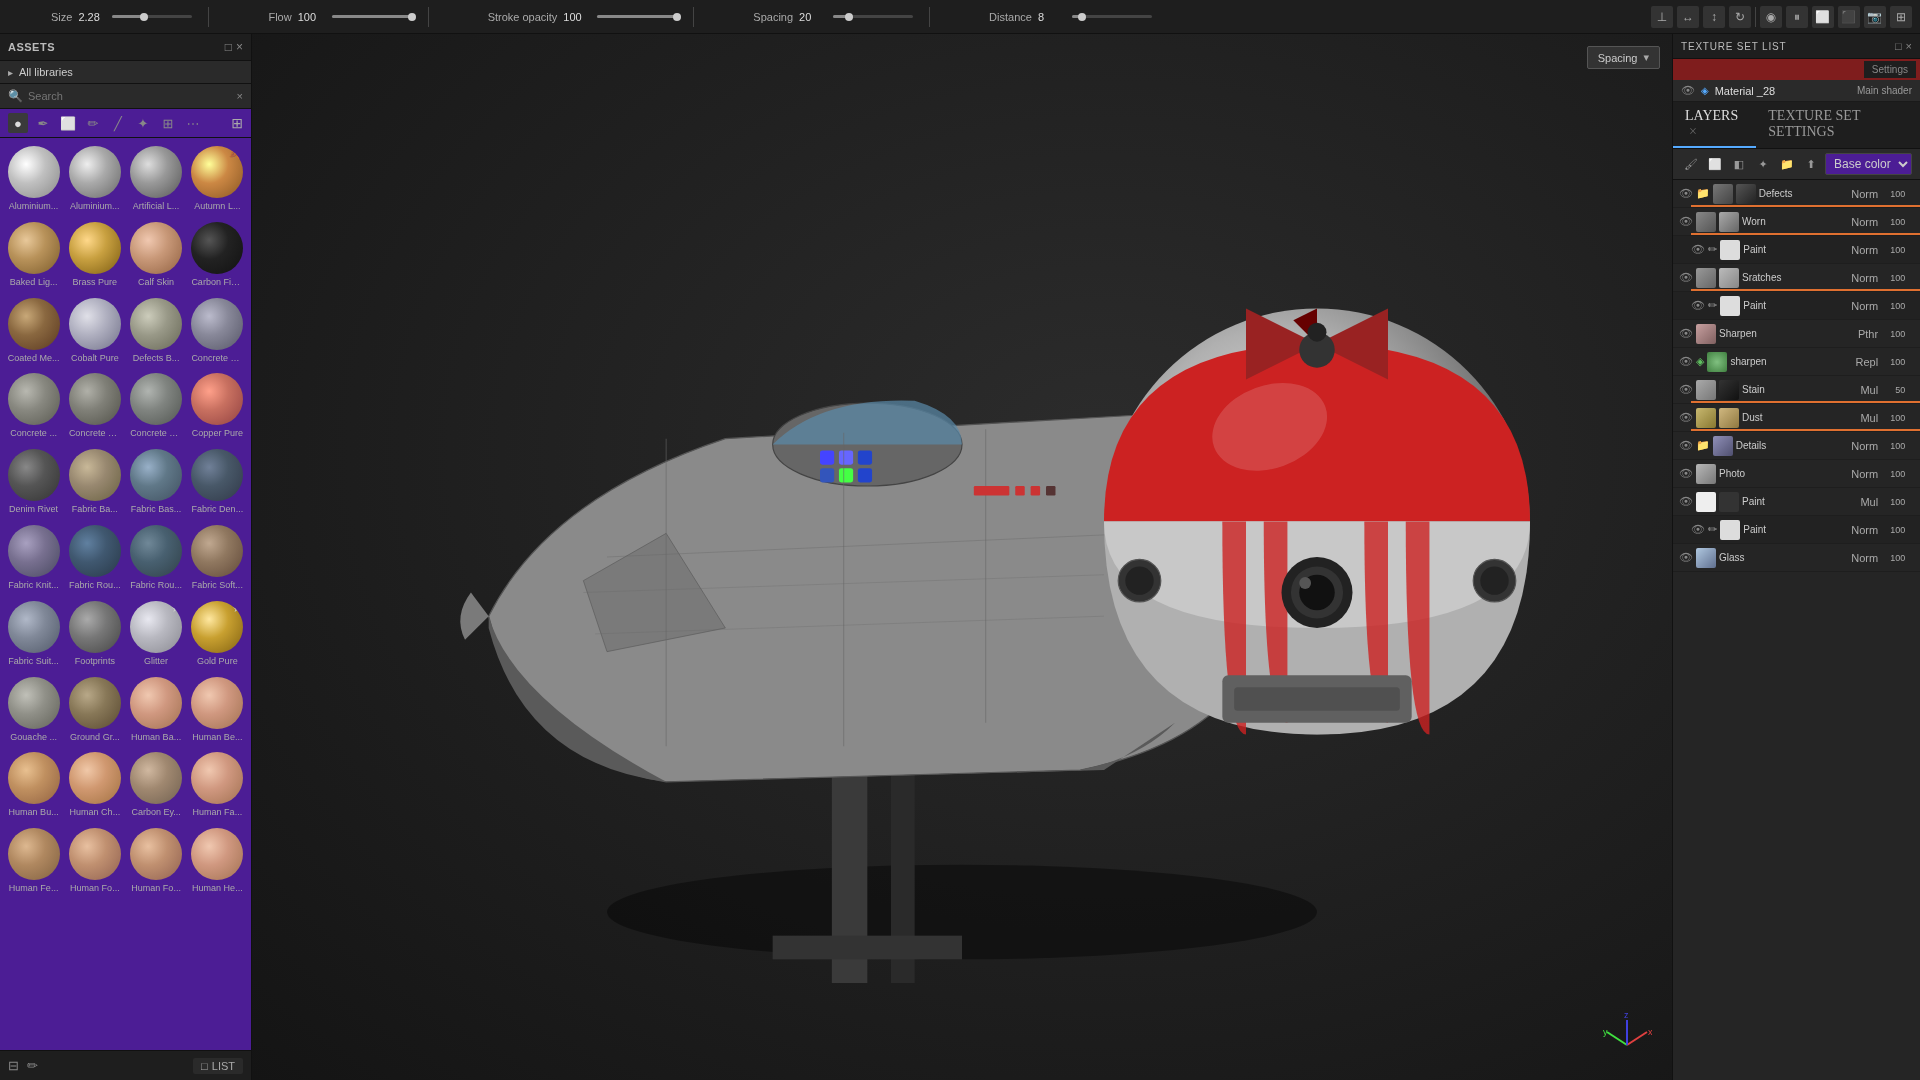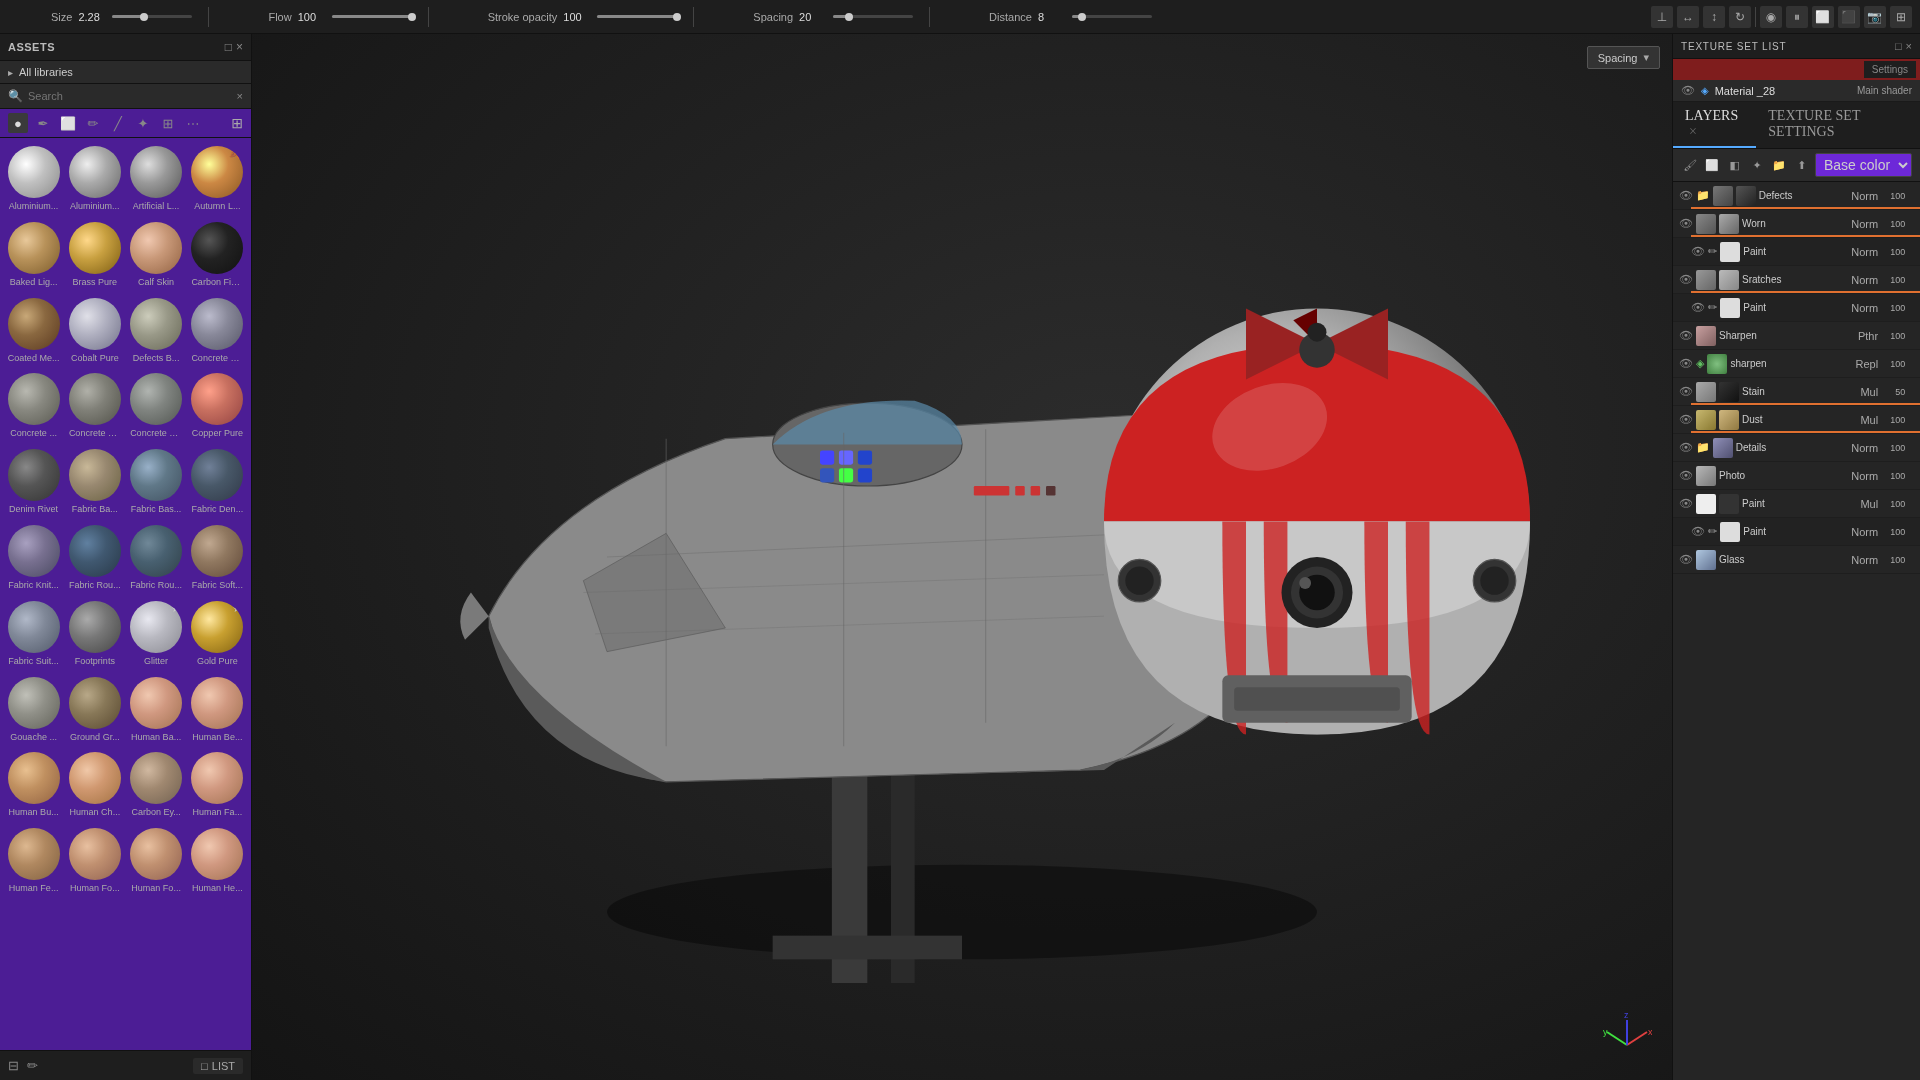--- a/index.html
+++ b/index.html
@@ -352,24 +352,24 @@
       align-items: center;
       justify-content: center;
       width: 22px;
       height: 22px;
       color: #999;
       cursor: pointer;
       border-radius: 2px;
       font-size: 11px;
     }
     .blend-mode-select {
-      background: #6d28d9;
+      background: #4c1d95;
       border: 1px solid #444;
       color: #ccc;
-      font-size: 14px;
+      font-size: 12px;
       padding: 2px 4px;
       border-radius: 2px;
       cursor: pointer;
     }
 
     .layers-list {
       flex: 1;
       overflow-y: auto;
     }
     .layers-list::-webkit-scrollbar { width: 6px; }

